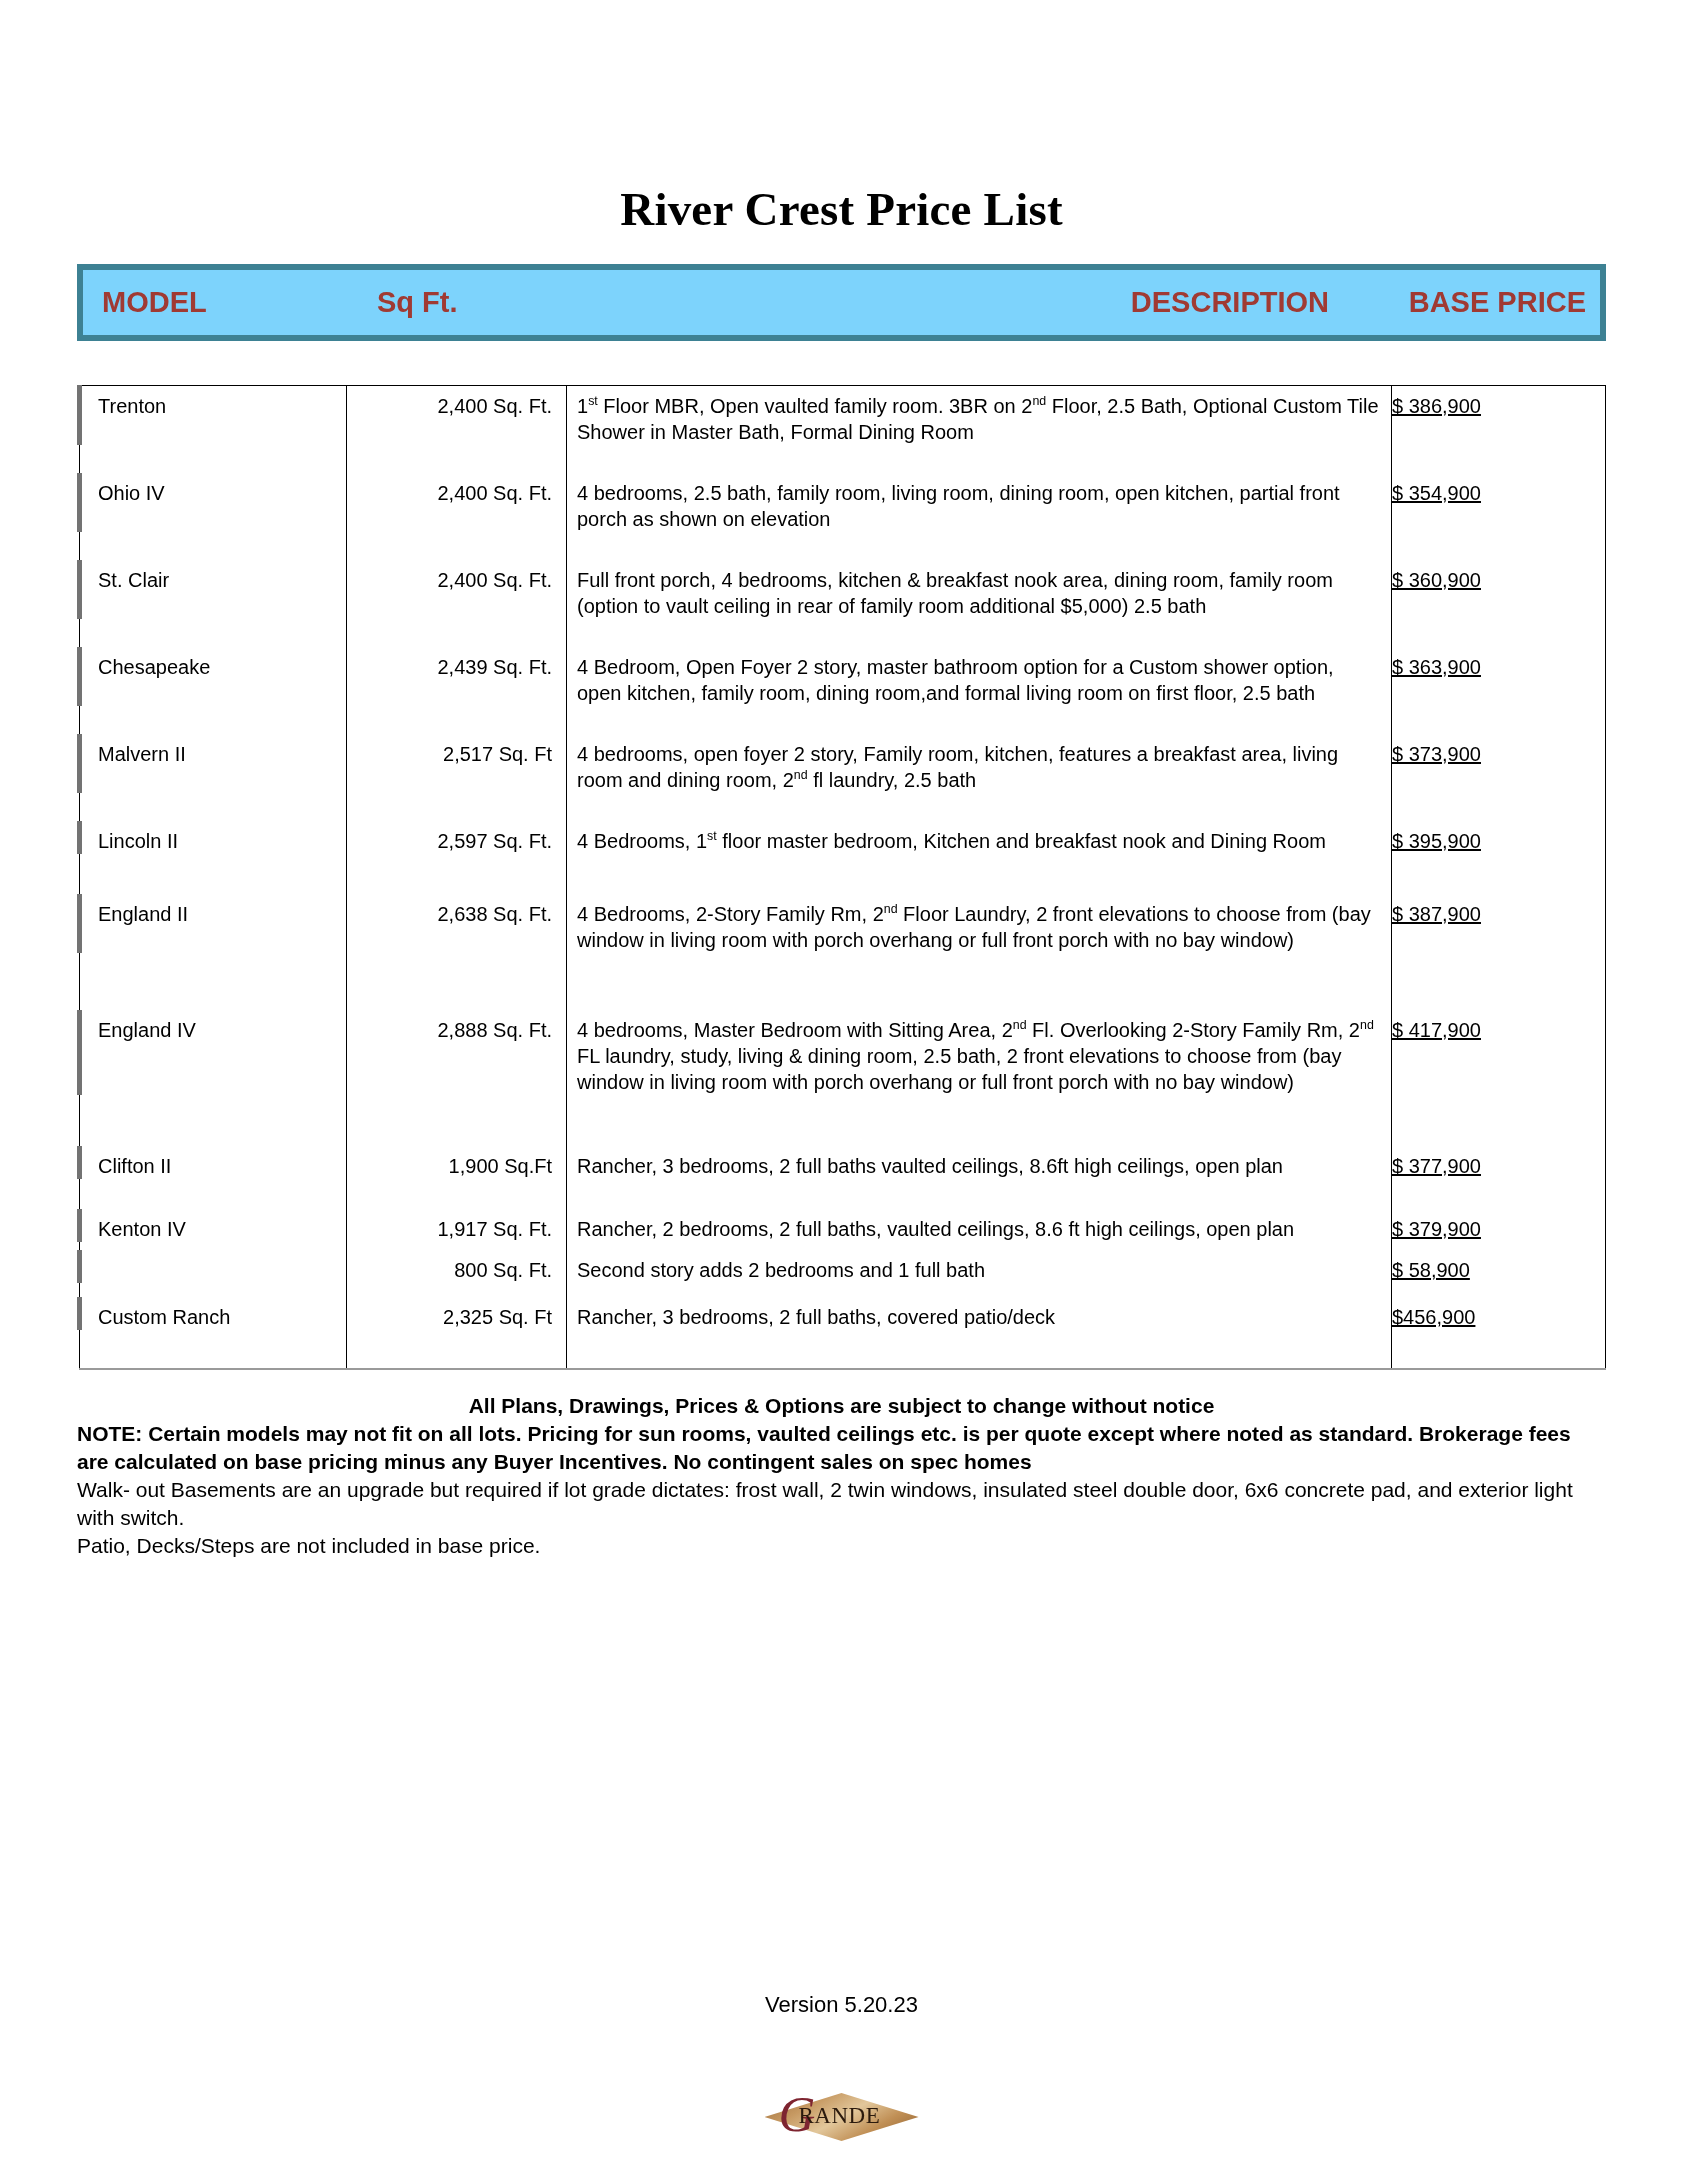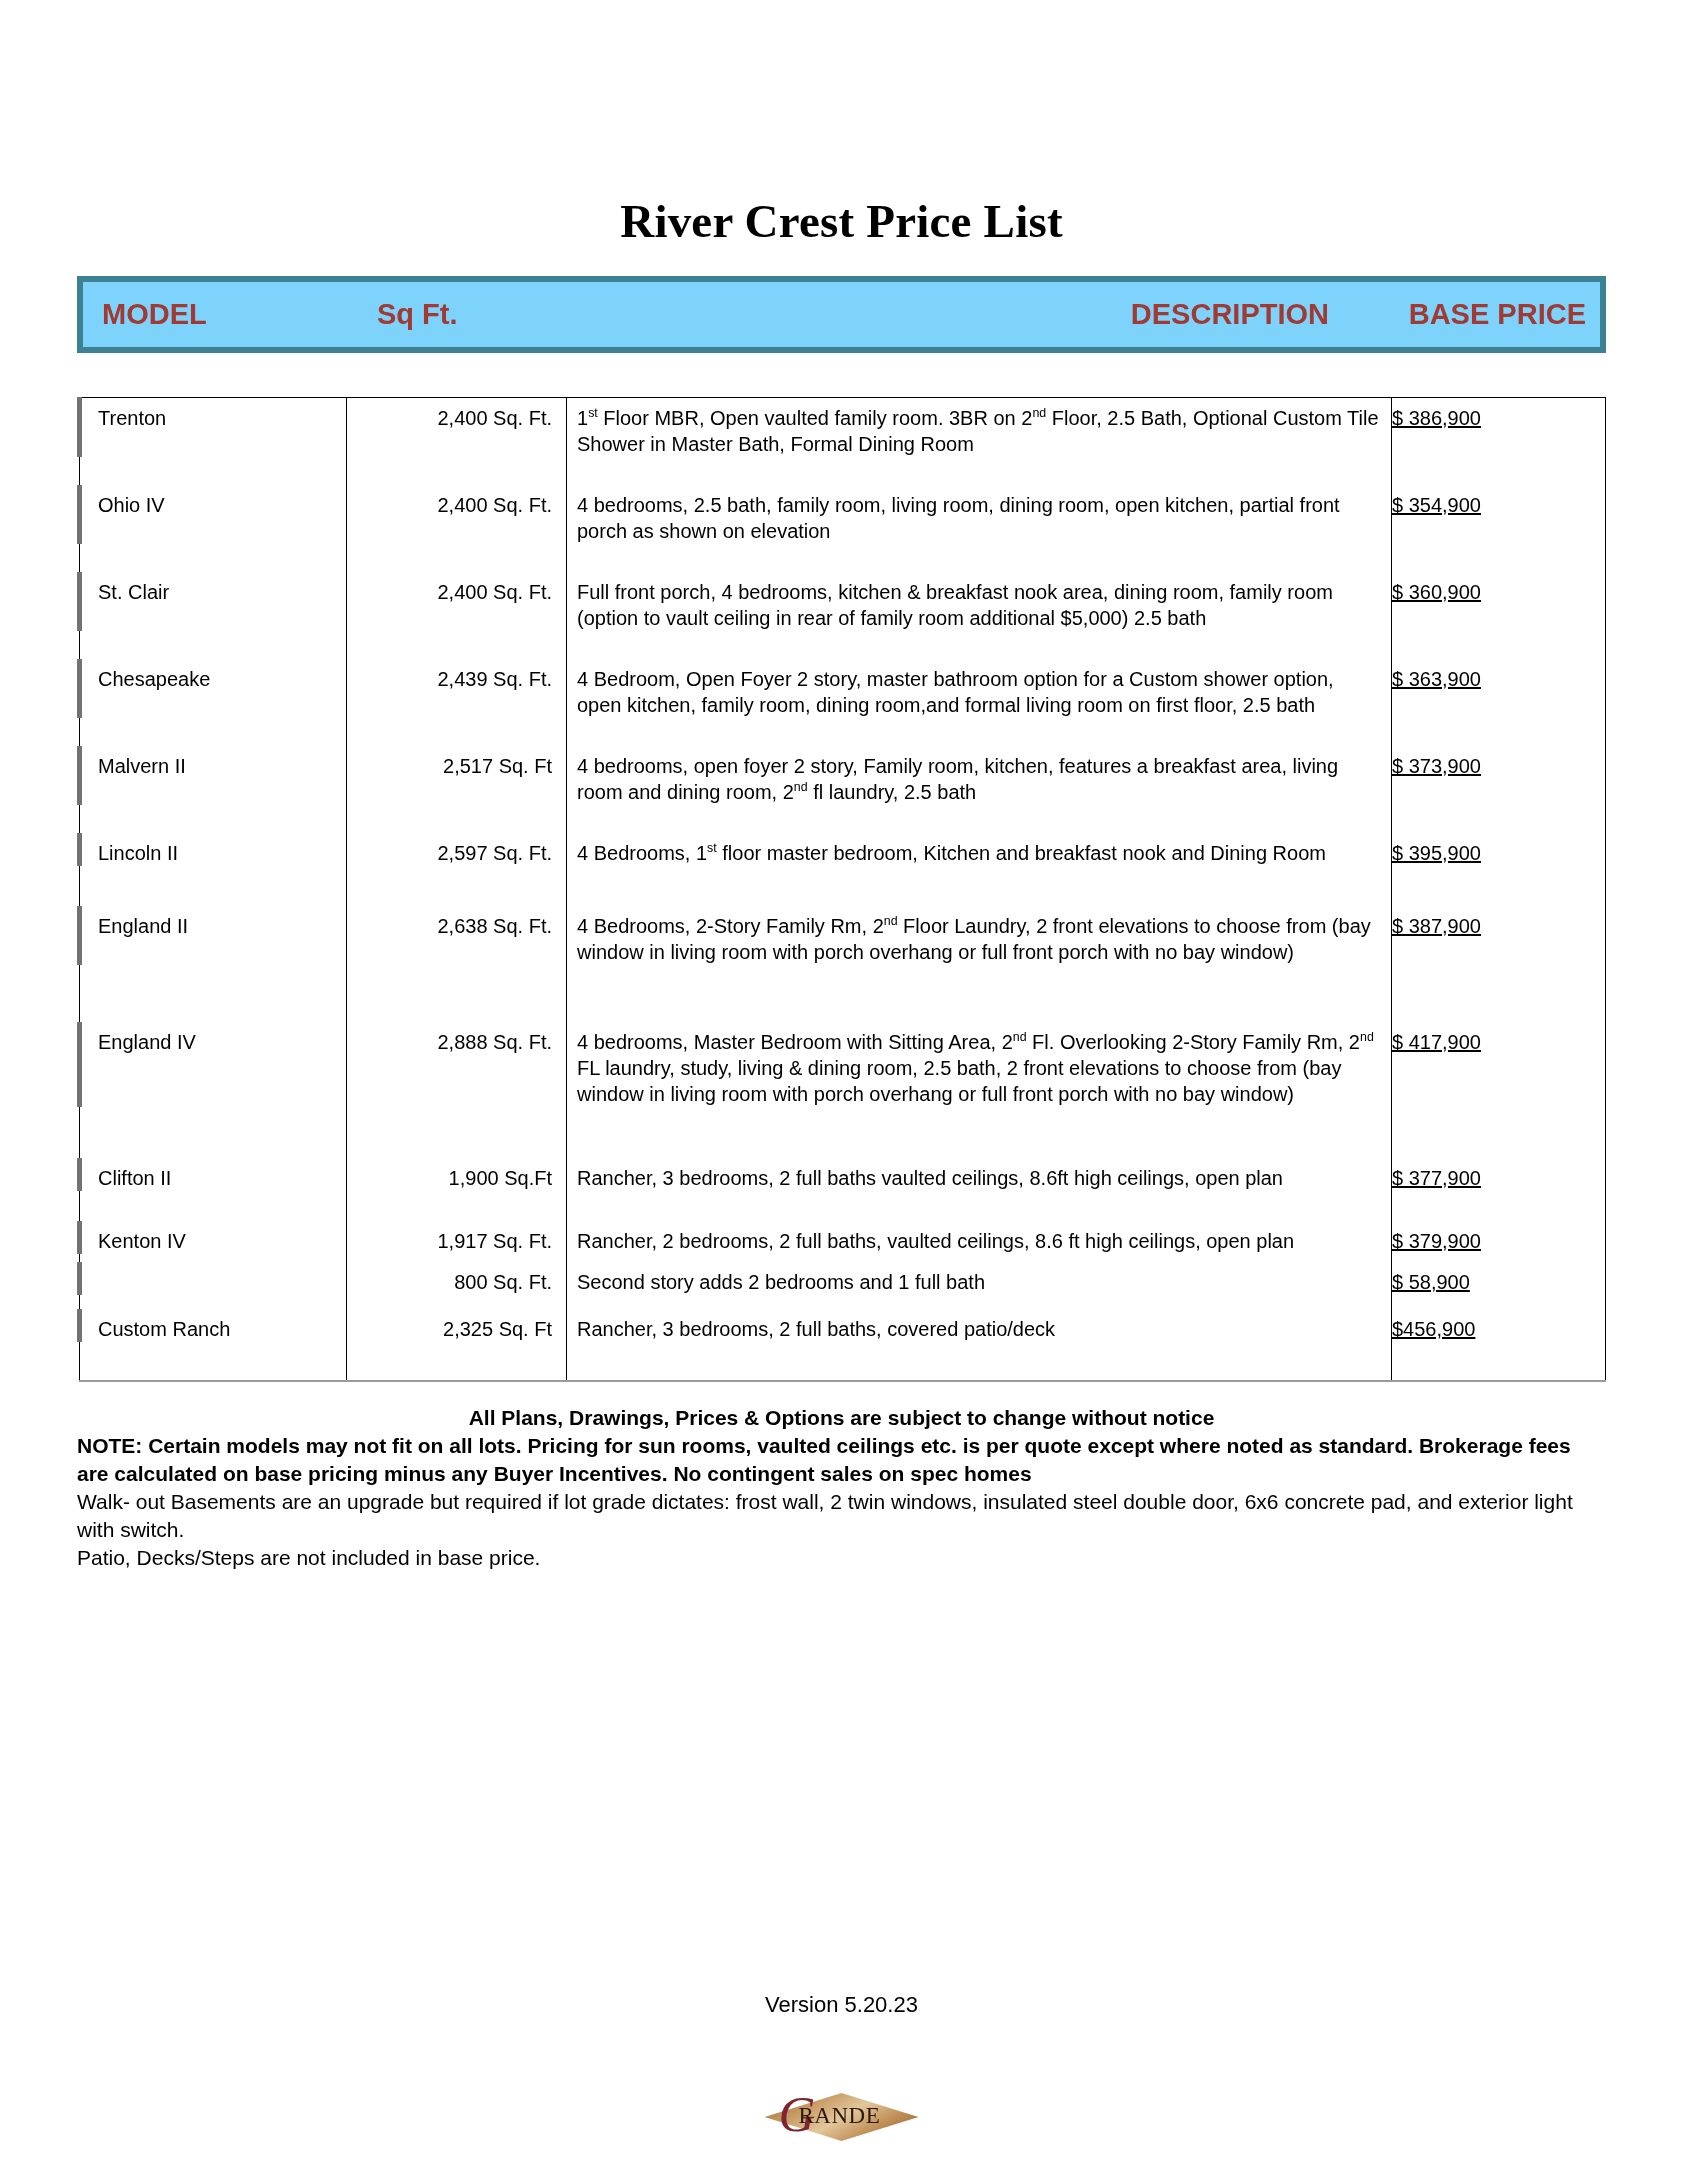--- a/index.html
+++ b/index.html
@@ -14,21 +14,21 @@
     color: #000000;
     position: relative;
     overflow: hidden;
   }
 
   .page {
     width: 1683px;
     height: 2178px;
     position: relative;
     box-sizing: border-box;
-    padding: 12px 77px;
+    padding: 0 77px;
   }
 
   
   .doc-title {
     font-family: "Liberation Serif", serif;
     font-weight: bold;
     font-size: 47px;
     text-align: center;
     letter-spacing: 0.2px;
     padding-top: 186px;

